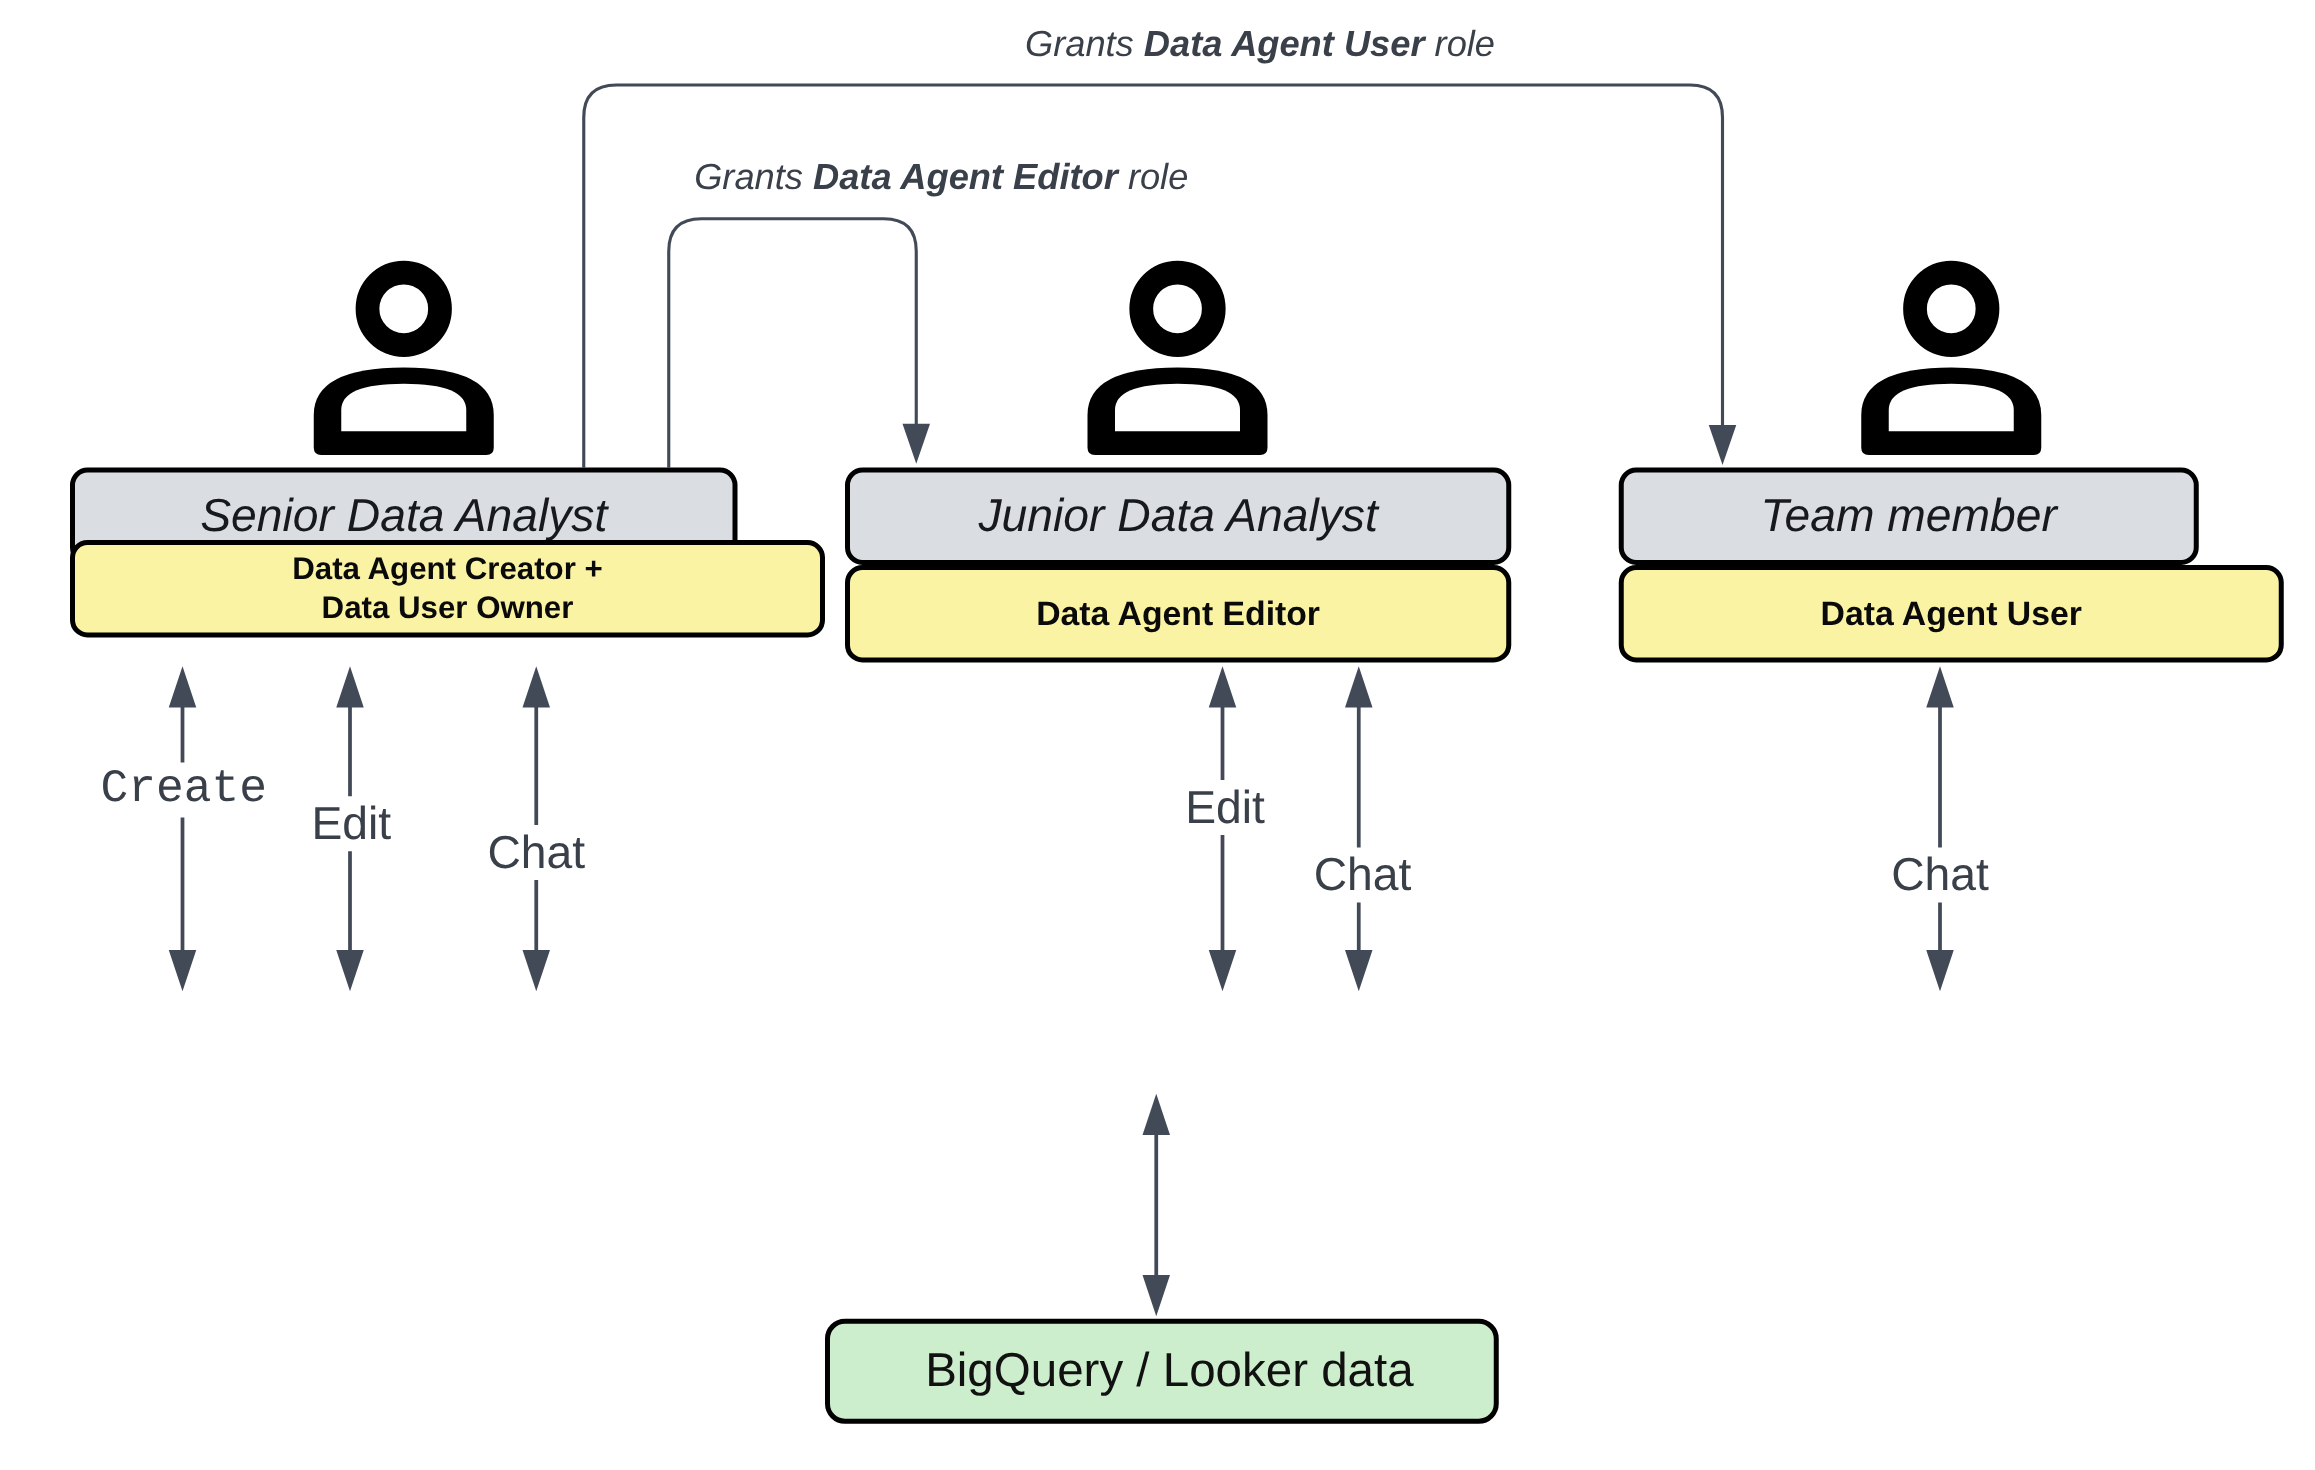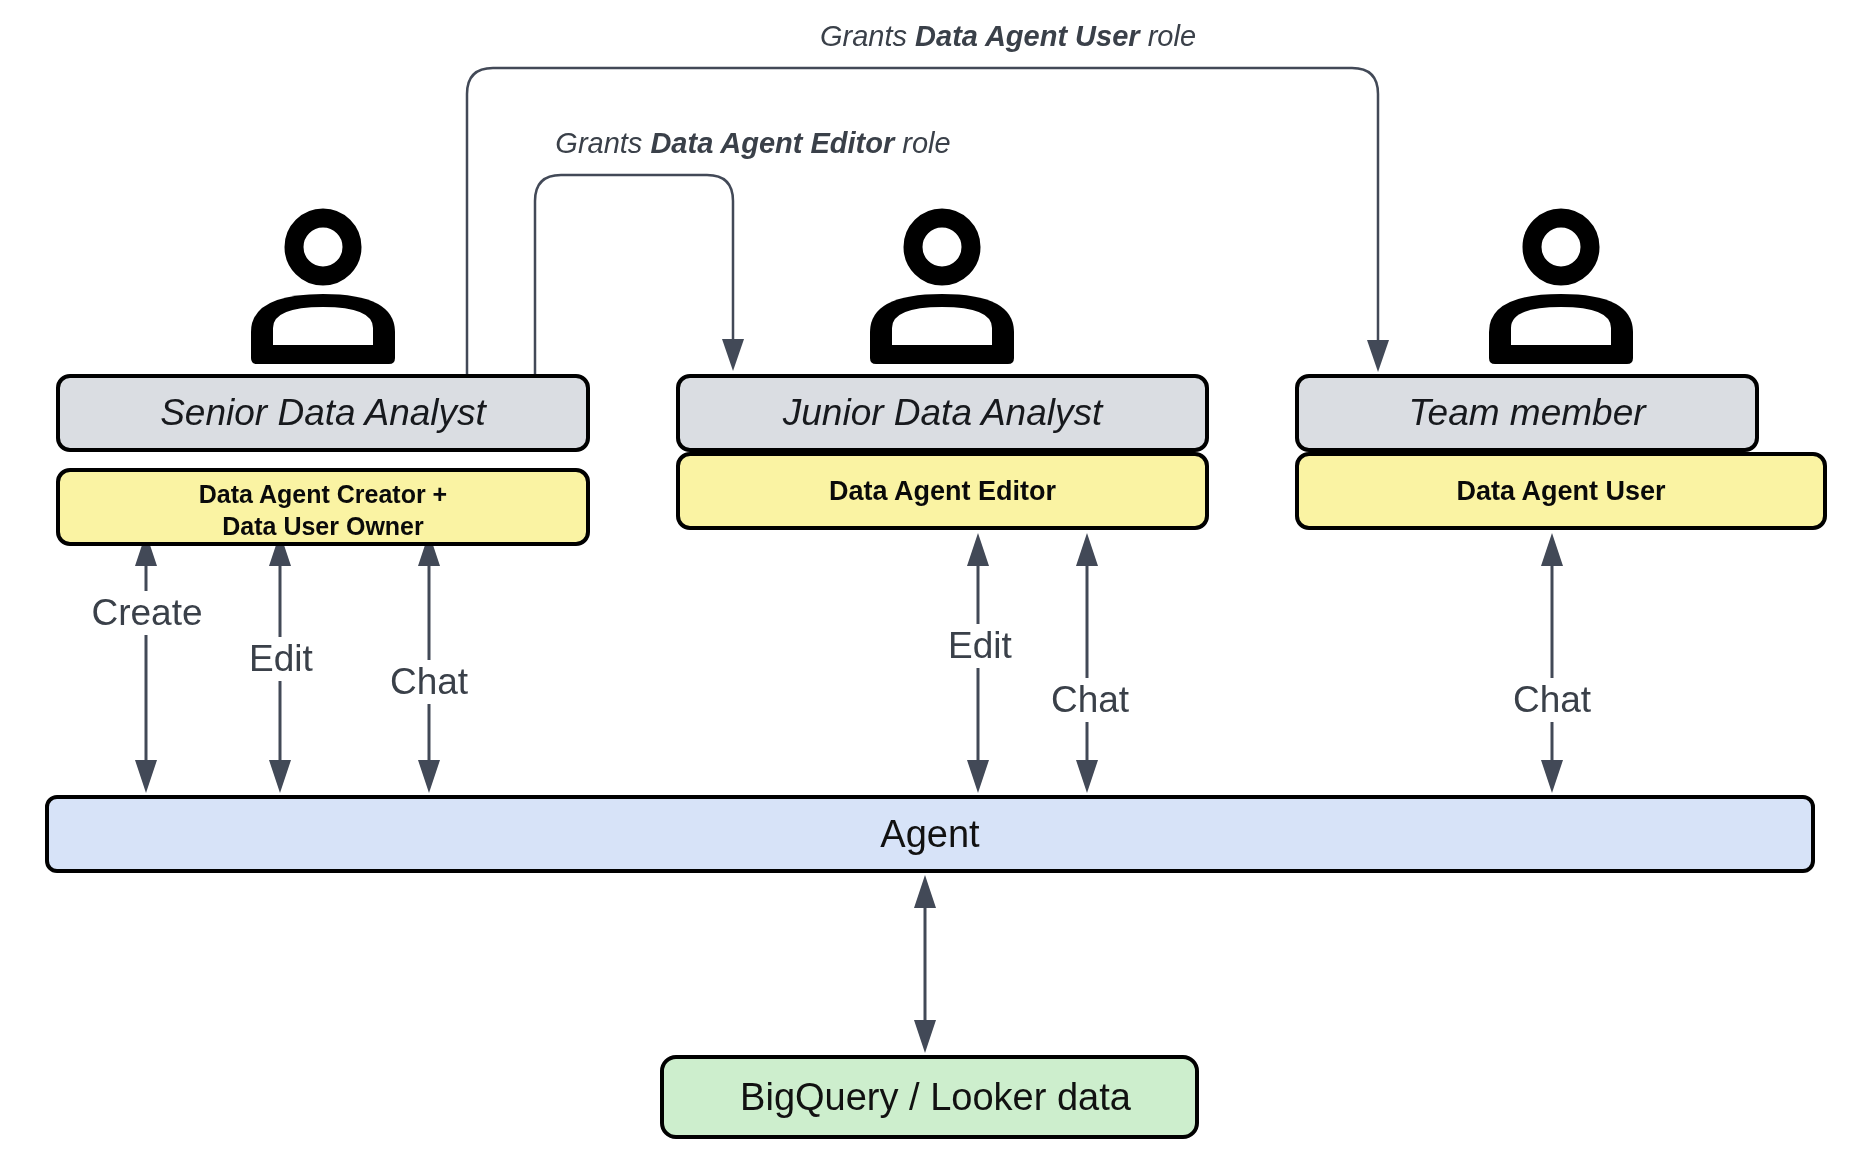--- a/index.html
+++ b/index.html
@@ -94,47 +94,44 @@
     </g>
   </svg>
 
   <div class="float-label grant-label" style="left:1008px;top:36px;"><span>Grants </span><b>Data Agent User</b><span> role</span></div>
 
   <div class="float-label grant-label" style="left:753px;top:143px;"><span>Grants </span><b>Data Agent Editor</b><span> role</span></div>
 
   <div class="box name-box" style="left:56px;top:374px;width:534px;height:78px;">
     <span>Senior Data Analyst</span>
   </div>
-  <div class="box role-box two-line" style="left:56px;top:468px;width:534px;height:78px;justify-content:flex-end;">
+  <div class="box role-box two-line" style="left:56px;top:432px;width:604px;height:78px;">
     <div>Data Agent Creator +</div>
     <div>Data User Owner</div>
   </div>
 
   <div class="box name-box" style="left:676px;top:374px;width:533px;height:78px;text-align:right;">
     <span>Junior Data Analyst</span>
   </div>
   <div class="box role-box" style="left:676px;top:452px;width:533px;height:78px;">
     <div>Data Agent Editor</div>
   </div>
 
   <div class="box name-box" style="left:1295px;top:374px;width:464px;height:78px;align-items:center;">
     <span>Team member</span>
   </div>
   <div class="box role-box" style="left:1295px;top:452px;width:532px;height:78px;">
     <div>Data Agent User</div>
   </div>
 
-  <div class="float-label action-label" style="left:147px;top:613px;">Create</div>
+  <div class="float-label action-label" style="left:147px;top:632px;font-family:Liberation Mono, monospace;">Create</div>
   <div class="float-label action-label" style="left:281px;top:659px;">Edit</div>
   <div class="float-label action-label" style="left:429px;top:682px;">Chat</div>
   <div class="float-label action-label" style="left:980px;top:646px;">Edit</div>
   <div class="float-label action-label" style="left:1090px;top:700px;">Chat</div>
   <div class="float-label action-label" style="left:1552px;top:700px;">Chat</div>
 
-  <div class="box agent-bar" style="left:45px;top:795px;width:1770px;height:78px;">
-    <span>Agent</span>
-  </div>
 
   <div class="box data-box" style="left:660px;top:1055px;width:539px;height:84px;">
     <span>BigQuery / Looker data</span>
   </div>
 
 </div>
 
 </body></html>

